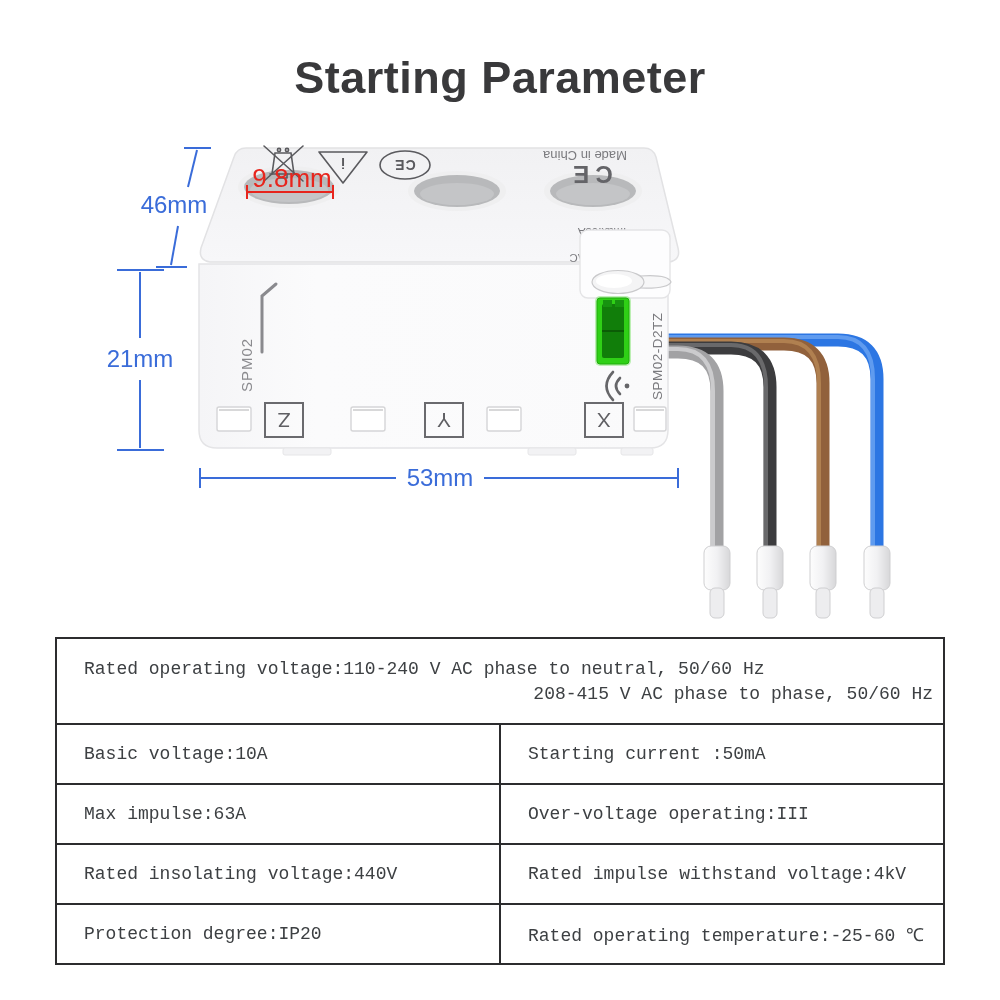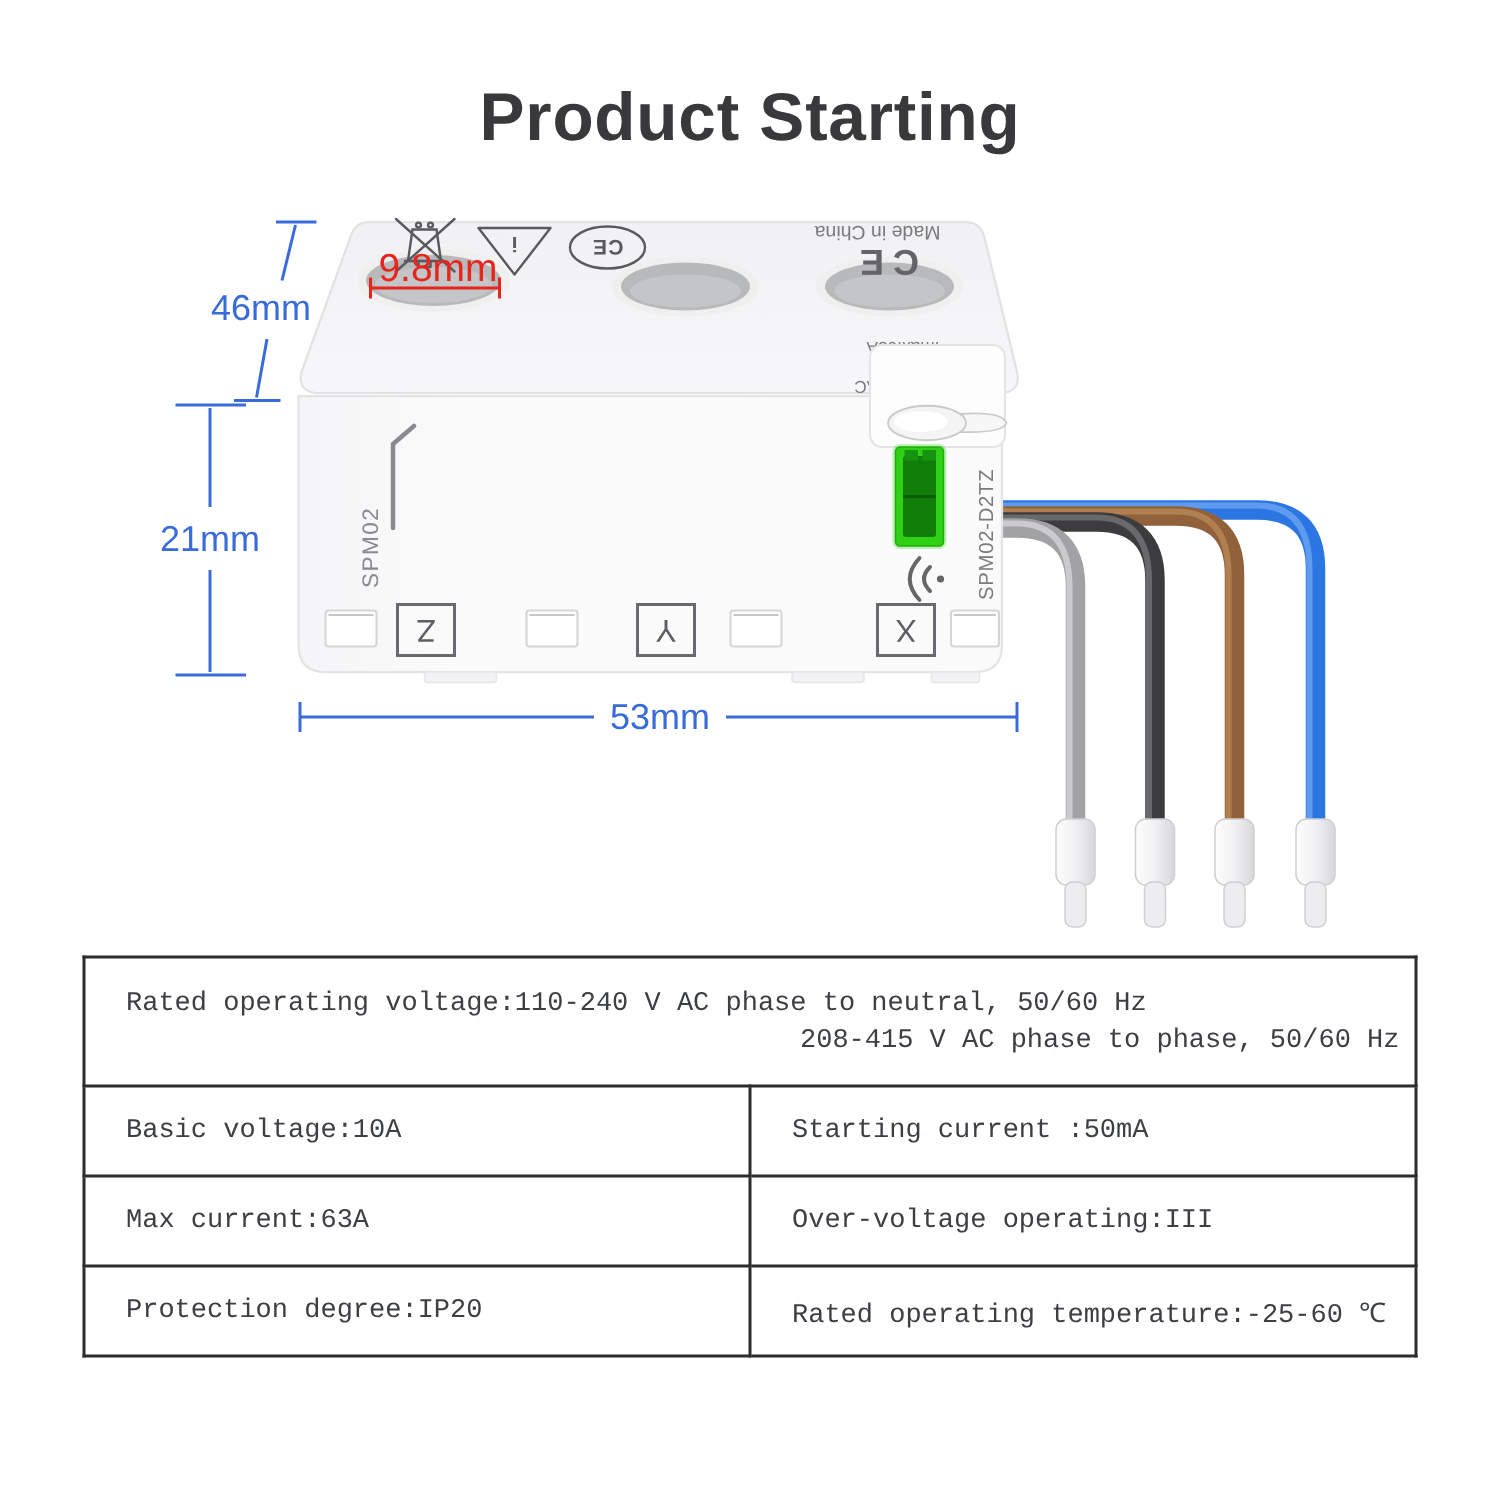--- a/index.html
+++ b/index.html
@@ -24,21 +24,21 @@
   }
   .spec-table td.rrow{}
   .spec-table tr.vrow td{height:72px;padding:6px 10px 6px 27px;}
   .vline2{text-align:right;margin-top:5px;}
 </style>
 </head>
 <body>
 
 <div class="canvas">
 
-  <div class="page-title">Product Starting</div>
+  <div class="page-title">Starting Parameter</div>
 
   <svg class="device-svg" viewBox="0 0 1000 520" xmlns="http://www.w3.org/2000/svg">
     <defs>
       <linearGradient id="topFace" x1="0" y1="0" x2="0" y2="1">
         <stop offset="0" stop-color="#f1f1f3"></stop>
           <stop offset="1" stop-color="#f7f7f9"></stop>
       </linearGradient>
       <linearGradient id="frontFace" x1="0" y1="0" x2="1" y2="0">
         <stop offset="0" stop-color="#f5f5f7"></stop>
           <stop offset="0.25" stop-color="#fbfbfc"></stop>
@@ -230,22 +230,26 @@
       <td colspan="2">
         <div>Rated operating voltage:110-240 V AC phase to neutral, 50/60 Hz</div>
         <div class="vline2">208-415 V AC phase to phase, 50/60 Hz</div>
       </td>
     </tr>
     <tr>
       <td>Basic voltage:10A</td>
       <td class="rrow">Starting current :50mA</td>
     </tr>
     <tr>
-      <td>Max current:63A</td>
+      <td>Max impulse:63A</td>
       <td class="rrow">Over-voltage operating:III</td>
+    </tr>
+    <tr>
+      <td>Rated insolating voltage:440V</td>
+      <td class="rrow">Rated impulse withstand voltage:4kV</td>
     </tr>
     <tr>
       <td>Protection degree:IP20</td>
       <td class="rrow">Rated operating temperature:-25-60 ℃</td>
     </tr>
   </tbody>
     </table>
 
 </div>
 

